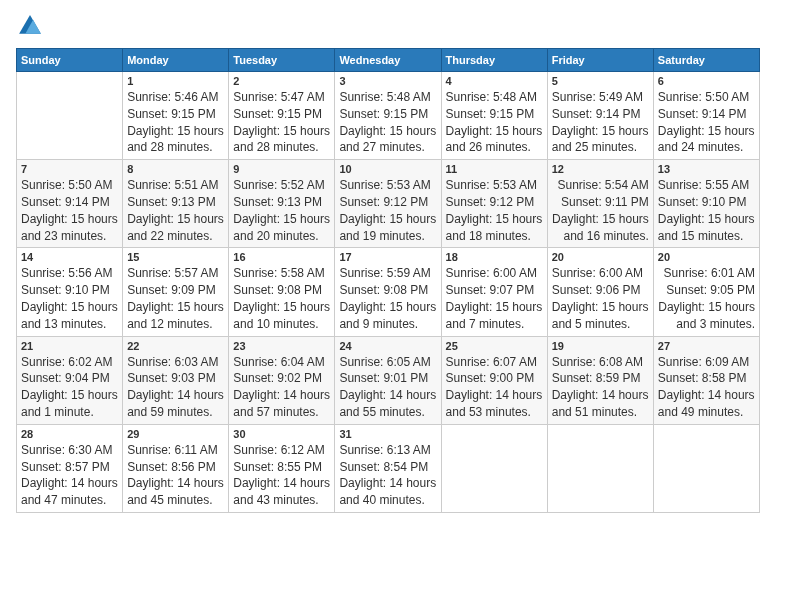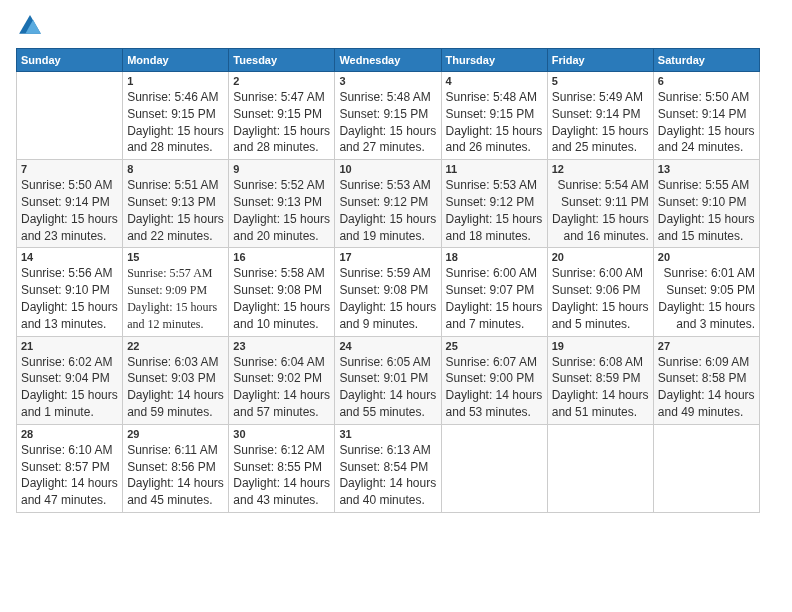--- a/index.html
+++ b/index.html
@@ -224,21 +224,21 @@
         <tr>
           <td>
             <span class="day-num">14</span>
             <div class="day-info" style="white-space: pre-line;">Sunrise: 5:56 AM
 Sunset: 9:10 PM
 Daylight: 15 hours
 and 13 minutes.</div>
           </td>
           <td>
             <span class="day-num">15</span>
-            <div class="day-info" style="white-space: pre-line; font-family: Liberation Serif, serif;">Sunrise: 5:57 AM
+            <div class="day-info" style="white-space: pre-line;">Sunrise: 5:57 AM
 Sunset: 9:09 PM
 Daylight: 15 hours
 and 12 minutes.</div>
           </td>
           <td>
             <span class="day-num">16</span>
             <div class="day-info" style="white-space: pre-line;">Sunrise: 5:58 AM
 Sunset: 9:08 PM
 Daylight: 15 hours
 and 10 minutes.</div>
@@ -319,21 +319,21 @@
             <span class="day-num">27</span>
             <div class="day-info" style="white-space: pre-line;">Sunrise: 6:09 AM
 Sunset: 8:58 PM
 Daylight: 14 hours
 and 49 minutes.</div>
           </td>
         </tr>
         <tr>
           <td>
             <span class="day-num">28</span>
-            <div class="day-info" style="white-space: pre-line;">Sunrise: 6:10 AM
+            <div class="day-info" style="white-space: pre-line;">Sunrise: 6:30 AM
 Sunset: 8:57 PM
 Daylight: 14 hours
 and 47 minutes.</div>
           </td>
           <td>
             <span class="day-num">29</span>
             <div class="day-info" style="white-space: pre-line;">Sunrise: 6:11 AM
 Sunset: 8:56 PM
 Daylight: 14 hours
 and 45 minutes.</div>

